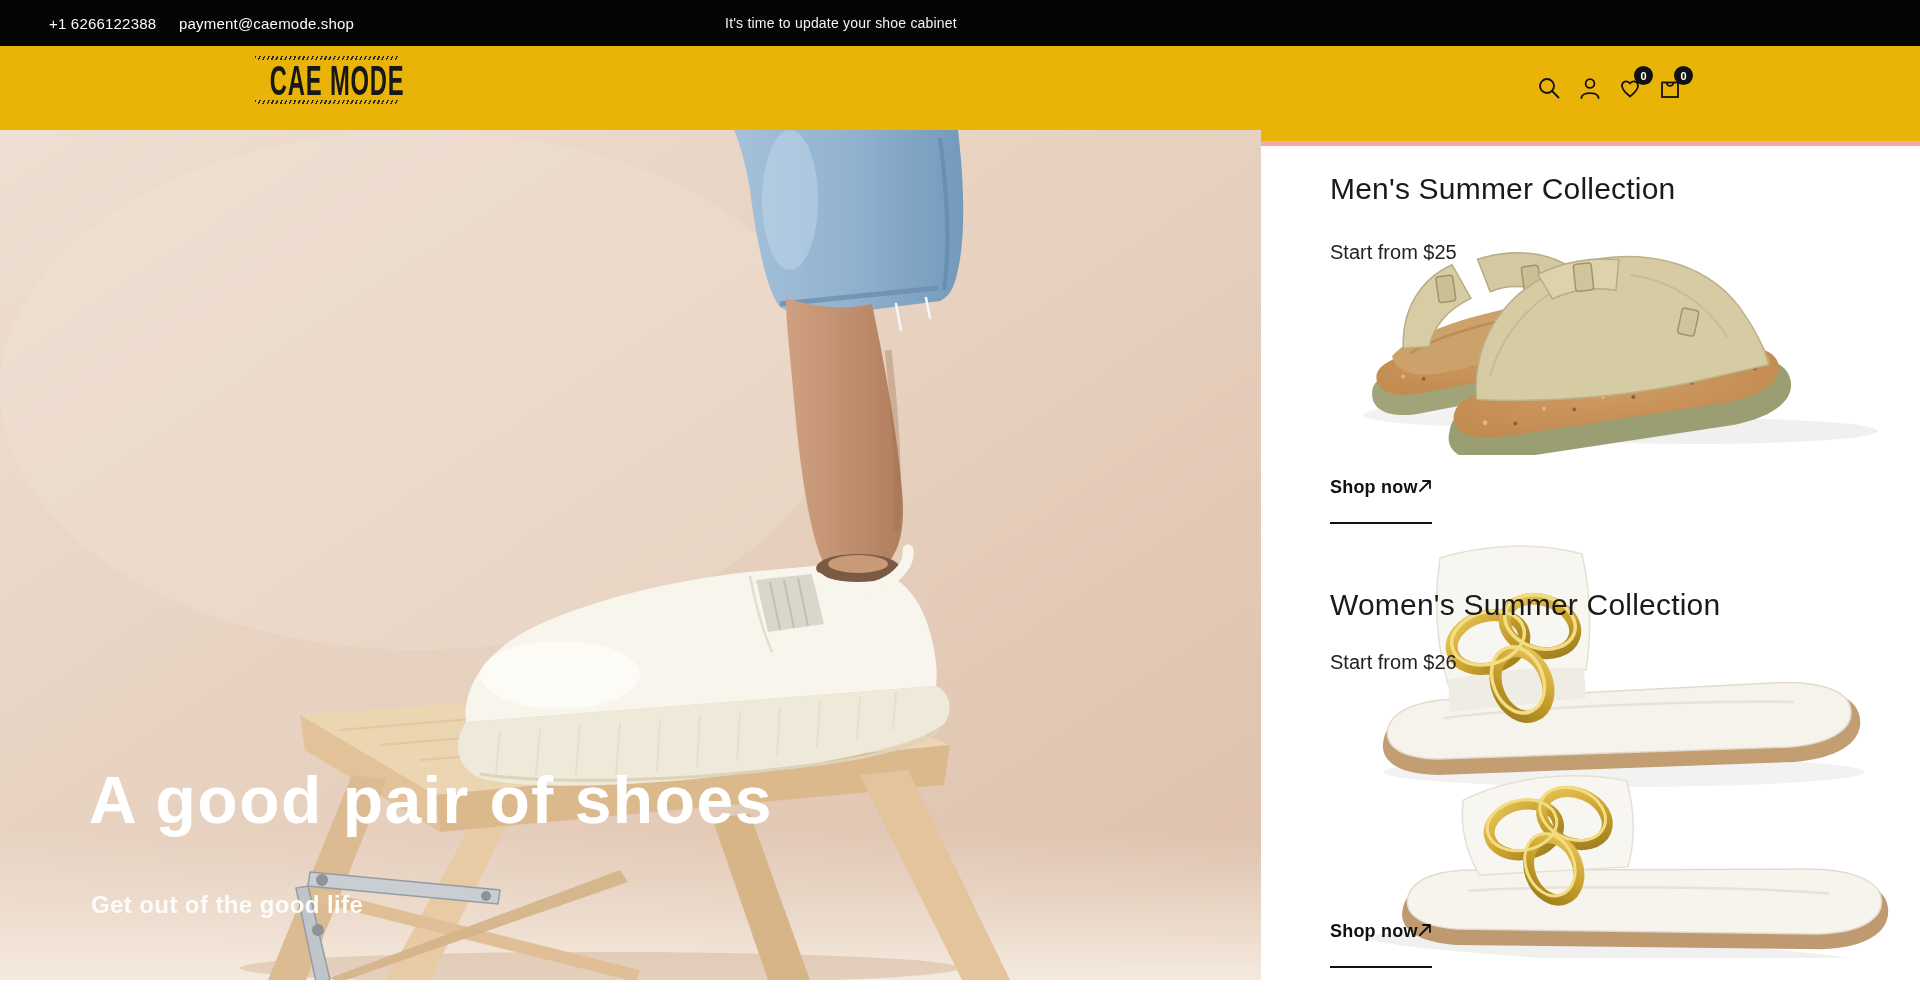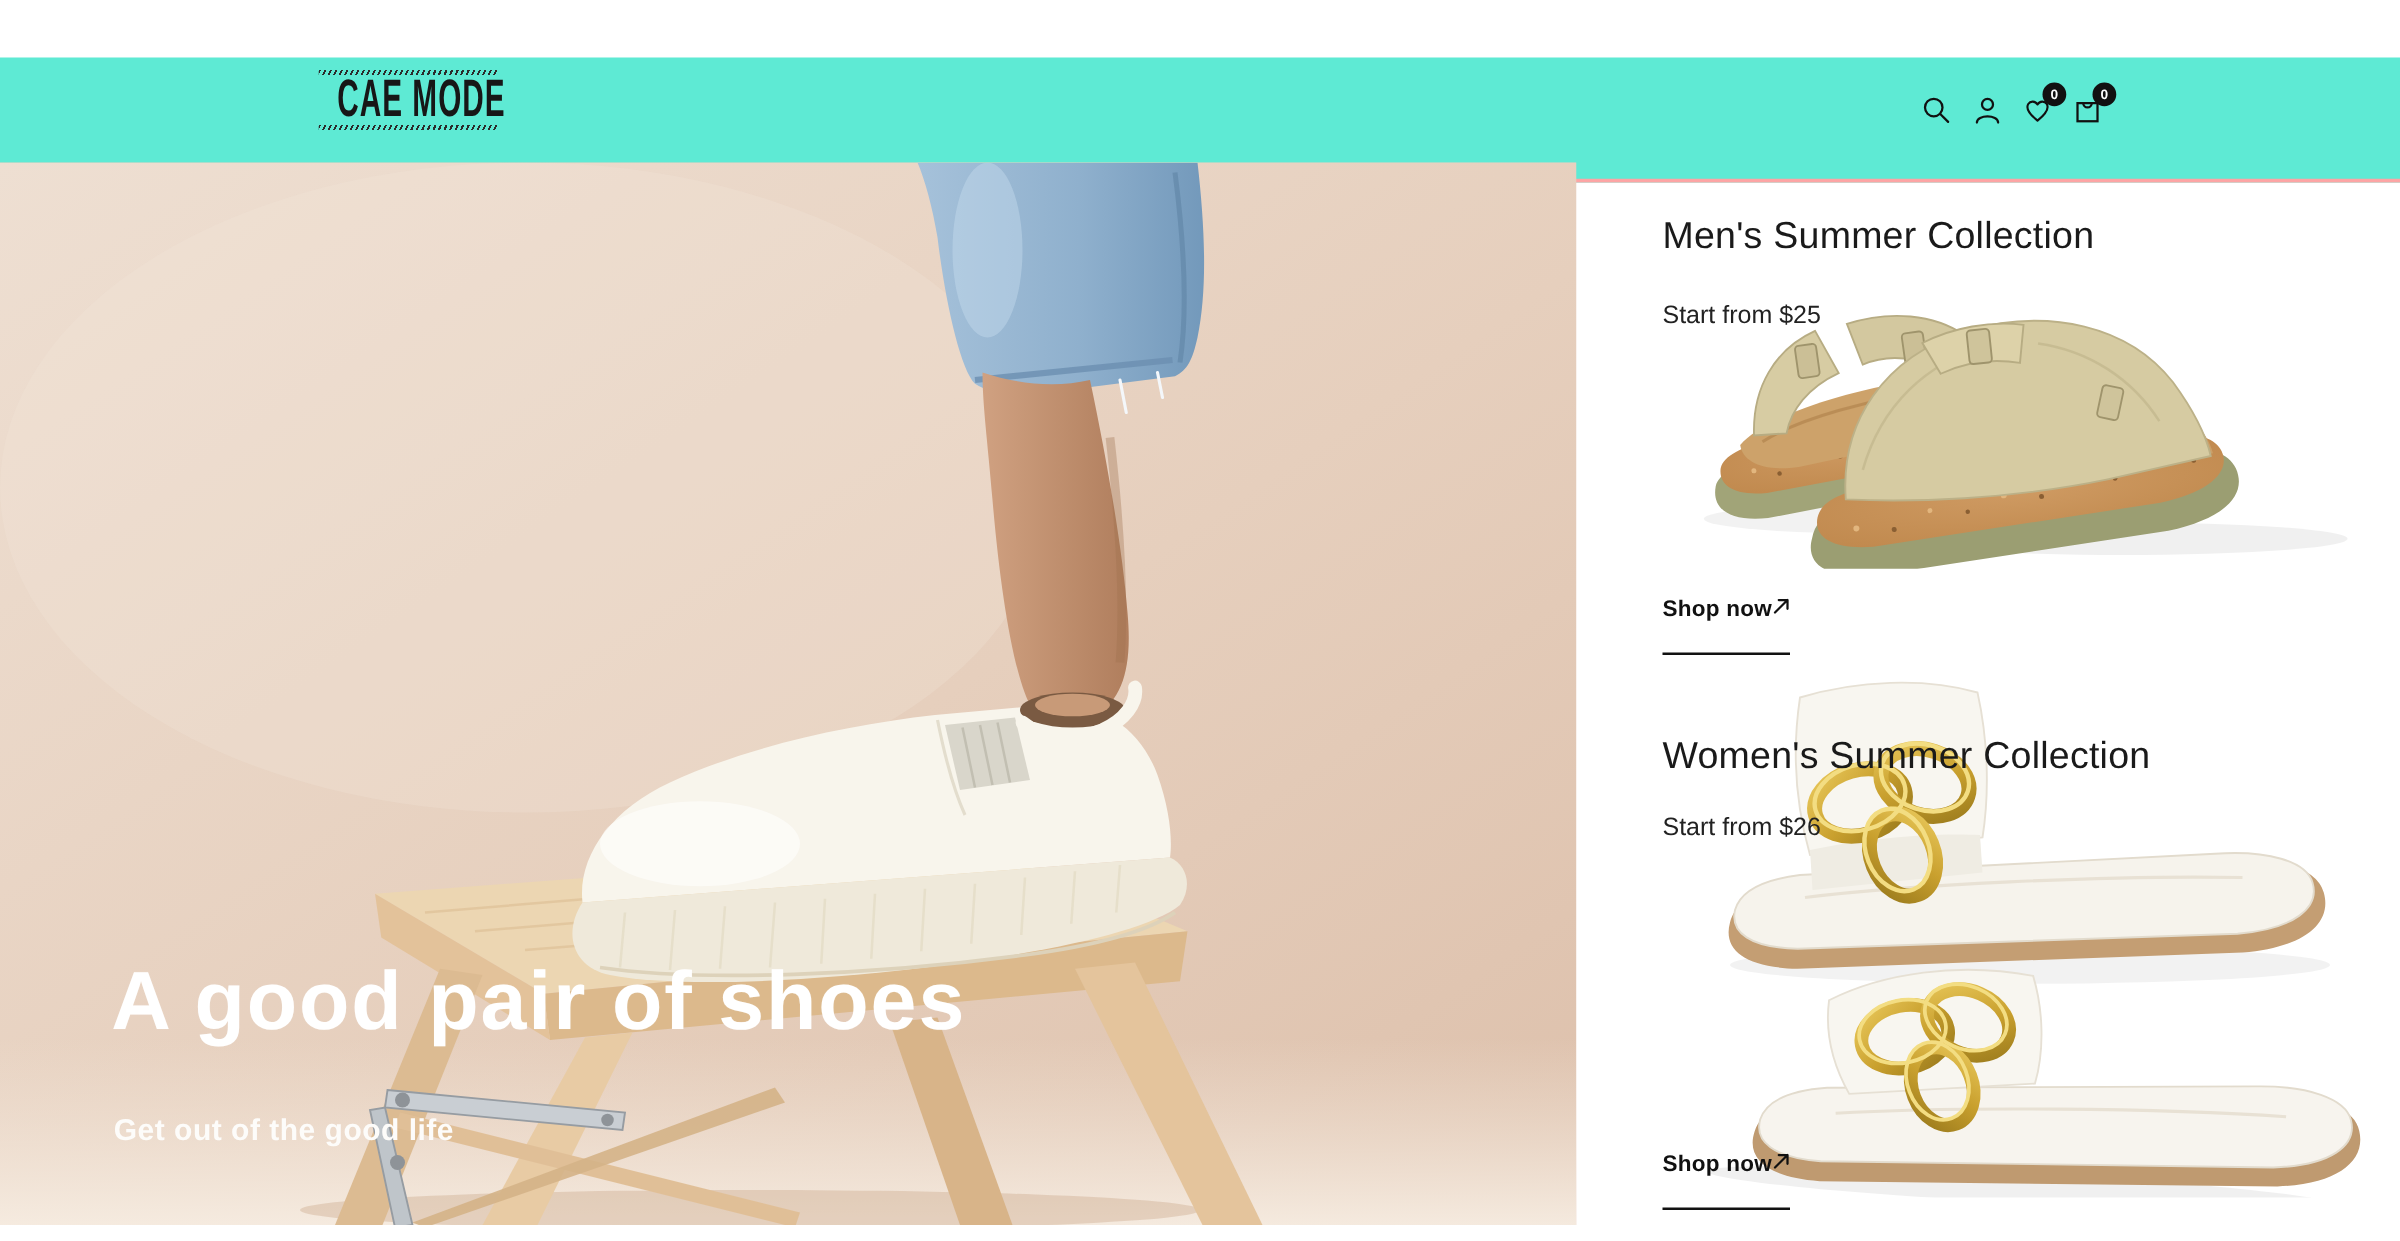--- a/index.html
+++ b/index.html
@@ -8,21 +8,21 @@
 
   
   .topbar{position:absolute;left:0;top:0;width:1920px;height:46px;background:#050505;color:#fafafa;}
   .topbar .contact{position:absolute;top:0;height:46px;display:flex;align-items:center;font-size:15px;letter-spacing:.2px;}
   .tb-phone{left:49px;}
   .tb-email{left:179px;}
   .tb-promo{position:absolute;top:0;height:46px;display:flex;align-items:center;
             left:841px;transform:translateX(-50%);font-size:14px;color:#f4f4f4;letter-spacing:.2px;}
 
   
-  .header{position:absolute;left:0;top:46px;width:1920px;height:100px;background:#5eead4;border-bottom:3px solid #fca5a5;box-sizing:border-box;}
+  .header{position:absolute;left:0;top:46px;width:1920px;height:100px;background:#eab308;border-bottom:5px solid #fca5a5;box-sizing:border-box;}
   .logo{position:absolute;left:255px;top:10px;width:144px;text-align:center;cursor:pointer;}
   .logo-squiggle{height:4px;width:144px;margin:0 auto;
      background:repeating-linear-gradient(115deg,#2b2b2b 0 1.5px,transparent 1.5px 4px);}
   .logo-text{display:inline-block;font-size:29px;font-weight:700;letter-spacing:1px;color:#171717;
      transform:scale(.82,1.45);transform-origin:center;padding:6px 0 5px 0;line-height:1;white-space:nowrap;}
   .nav{position:absolute;left:450px;top:0;height:84px;display:flex;align-items:center;gap:31px;}
   .nav-item{font-size:17px;font-weight:500;color:#141414;cursor:pointer;display:flex;align-items:center;gap:7px;white-space:nowrap;}
   .hdr-icons{position:absolute;top:0;right:0;height:84px;}
   .hicon{position:absolute;top:50%;transform:translateY(-50%);width:26px;height:26px;cursor:pointer;}
   .hicon svg{display:block;}
@@ -50,20 +50,25 @@
   .t1{top:172px;} .s1{top:221px;margin-top:20px;} .l1{top:477px;}
   .t2{top:588px;} .s2{top:651px;} .l2{top:921px;}
   .img-mens{left:1338px;top:203px;}
   .img-womens{left:1306px;top:522px;}
 </style>
 </head>
 <body>
 
 <div class="page">
 
+  <div class="topbar">
+    <span class="contact tb-phone">+1 6266122388</span>
+    <span class="contact tb-email">payment@caemode.shop</span>
+    <span class="tb-promo">It's time to update your shoe cabinet</span>
+  </div>
 
   <div class="header">
     <div class="logo">
       <div class="logo-squiggle"></div>
       <span class="logo-text">CAE MODE</span>
       <div class="logo-squiggle"></div>
     </div>
 
 
     <div class="hdr-icons">

